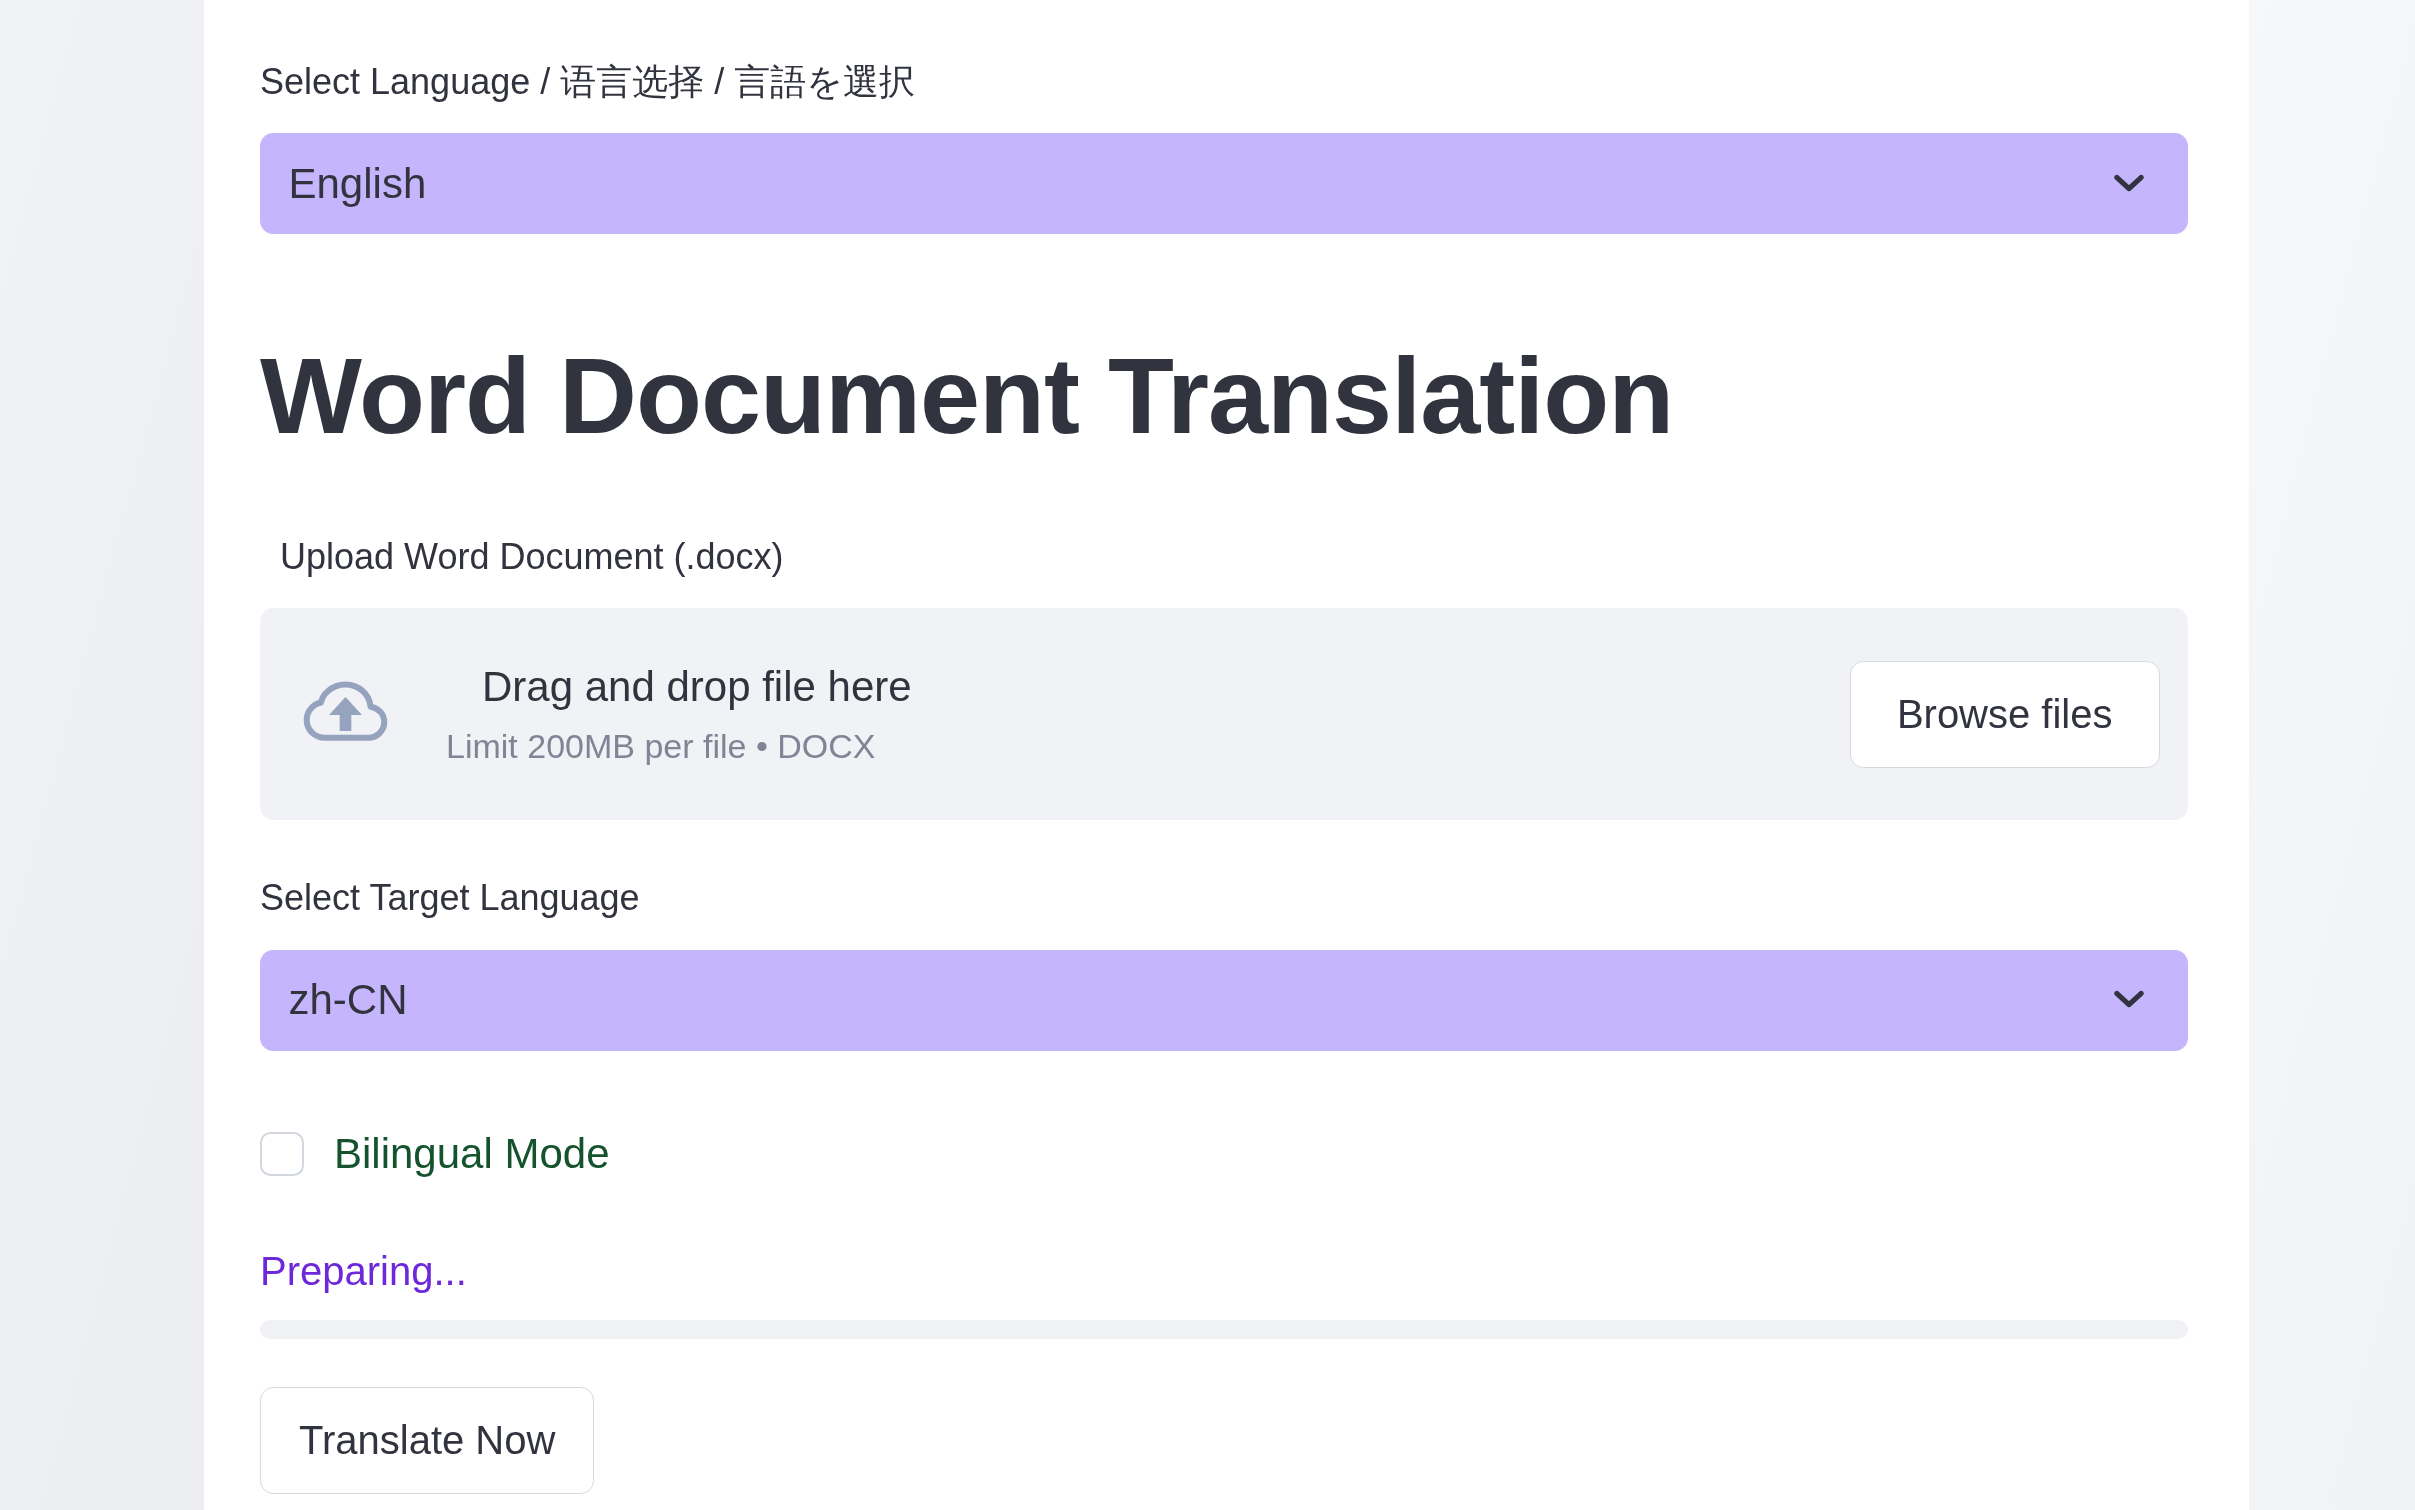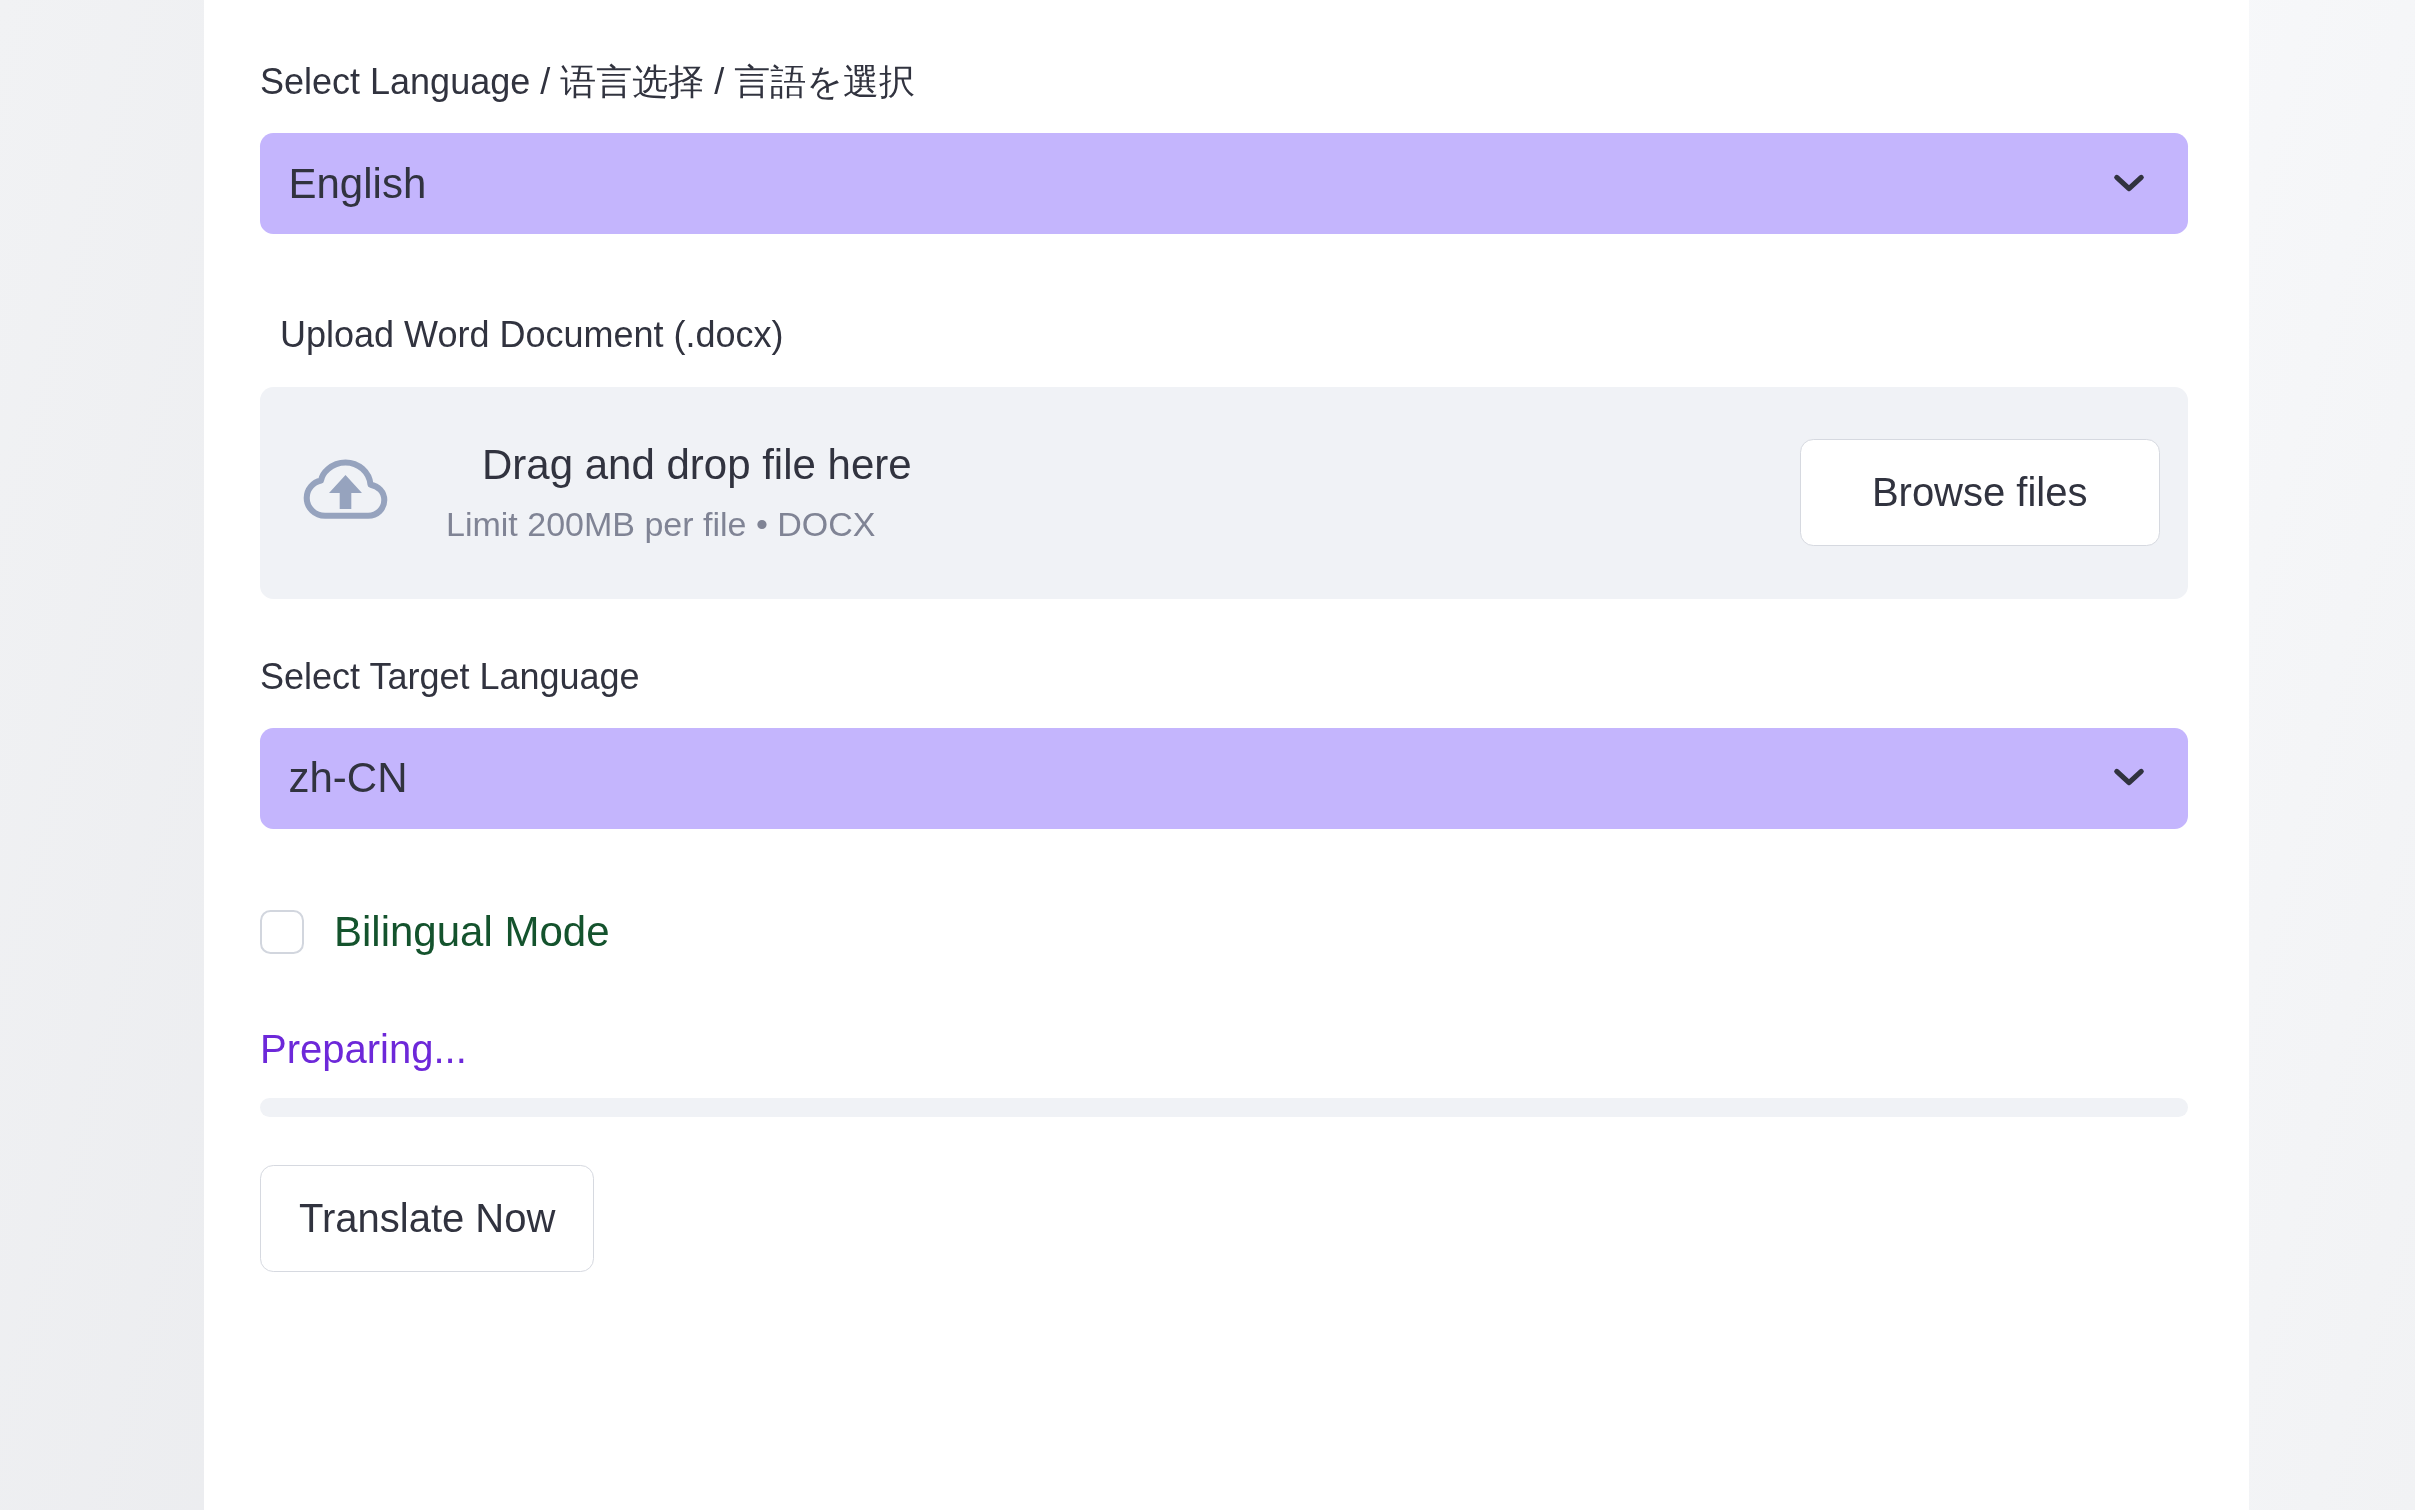--- a/index.html
+++ b/index.html
@@ -90,21 +90,21 @@
     color: #31333F;
     font-family: "Liberation Sans", "DejaVu Sans", sans-serif;
     display: inline-flex;
     align-items: center;
     justify-content: center;
     cursor: pointer;
   }
   .browse-btn {
     margin-left: auto;
     height: 107px;
-    padding: 0 71px;
+    padding: 0 46px;
     flex: 0 0 auto;
   }
   .target-label { margin-top: 51px; }
   .checkbox-row {
     margin-top: 80px;
     display: flex;
     align-items: center;
     height: 46px;
     cursor: pointer;
   }
@@ -157,20 +157,21 @@
       <div class="select-box">
         <span class="select-value">English</span>
         <span class="select-chevron">
           <svg width="32" height="21" viewBox="0 0 34 22">
             <path d="M4 4 L17 16 L30 4" fill="none" stroke="#31333F" stroke-width="5.5" stroke-linecap="round" stroke-linejoin="round"></path>
           </svg>
         </span>
       </div>
 
       
+      <h1 class="page-title">Word Document Translation</h1>
 
       
       <div class="widget-label upload-label">Upload Word Document (.docx)</div>
       <div class="dropzone">
         <span class="cloud-icon">
           <svg width="95" height="69" viewBox="-1.8 1.1 19.6 14.2">
             <path d="M4.406 3.342A5.53 5.53 0 0 1 8 2c2.69 0 4.923 2 5.166 4.579C14.758 6.804 16 8.137 16 9.773 16 11.569 14.502 13 12.687 13H3.781C1.708 13 0 11.366 0 9.318c0-1.763 1.266-3.223 2.942-3.593.143-.863.698-1.723 1.464-2.383z" fill="none" stroke="#96A3BE" stroke-width="1.25" stroke-linejoin="round"></path>
             <polygon points="8,4.6 11.4,8.3 9.2,8.3 9.2,11.6 6.8,11.6 6.8,8.3 4.6,8.3" fill="#96A3BE"></polygon>
           </svg>
         </span>

